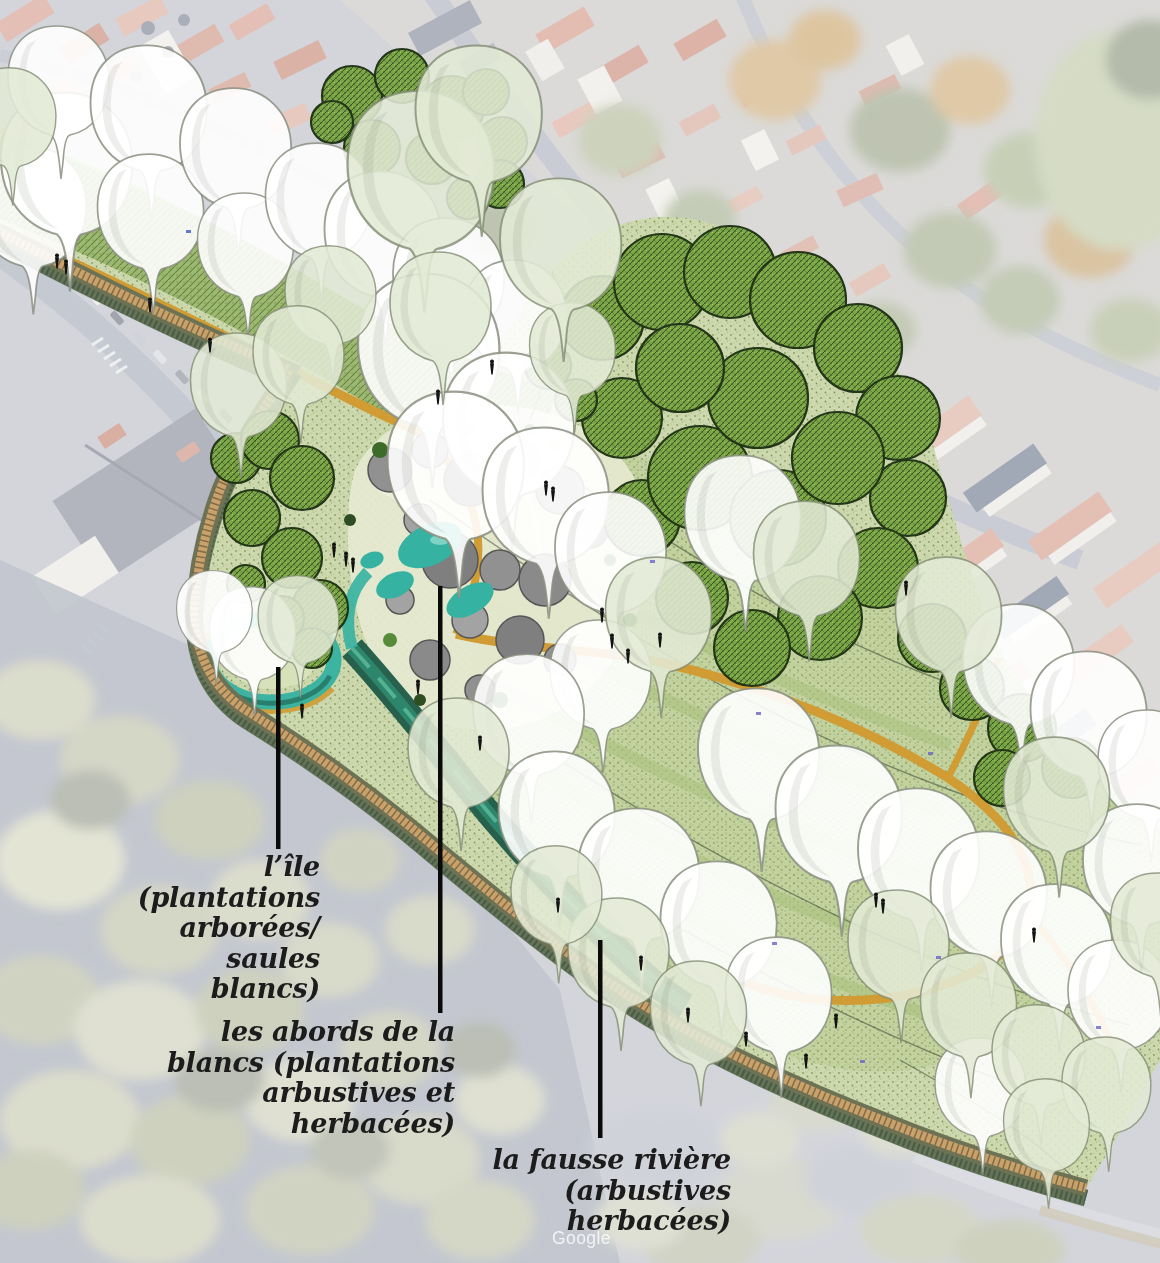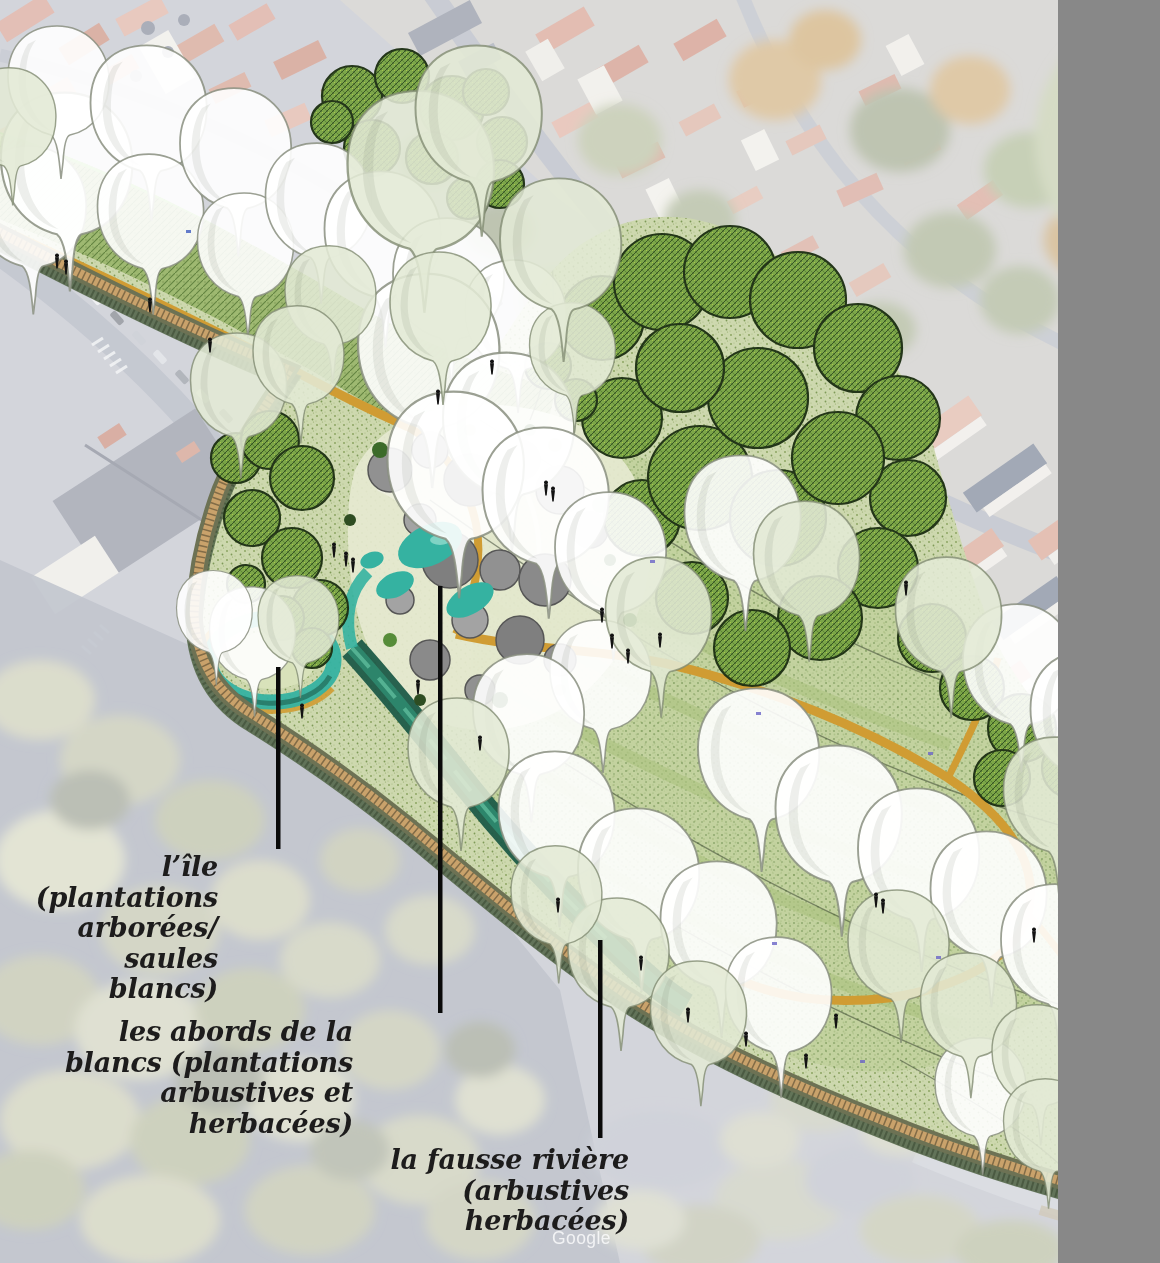--- a/index.html
+++ b/index.html
@@ -1,16 +1,16 @@
 <!DOCTYPE html>
 <html style="--path-ochre: #d09c33; --water-teal: #35b2a1; --river-dark: #1e5b48; --park-light: #cdd8ae; --tree-hatch: #79a544; --rock-gray: #8d8d8d; --photo-base: #b4b7c2; --label-ink: #1d1c1c; --leader: #0a0a0a;"><head>
 <meta charset="utf-8">
 <style>
   html,body{margin:0;padding:0;background:#888;}
-  .stage{position:relative;width:1058px;height:1263px;overflow:hidden;
+  .stage{position:relative;width:1160px;height:1263px;overflow:hidden;
          font-family:"Liberation Sans",sans-serif;background:#ec4899;text-decoration:underline;}
   .stage svg{position:absolute;left:0;top:0;display:block;}
   .label{position:absolute;text-align:right;white-space:pre-line;
          font-family:"DejaVu Serif","Liberation Serif",serif;
          font-style:italic;font-weight:bold;
          font-size:27px;line-height:1.13;letter-spacing:-0.2px;
          color:var(--label-ink,#1d1c1c);}
   .watermark{position:absolute;font-family:"Liberation Sans",sans-serif;
          font-size:17.5px;letter-spacing:.4px;color:rgba(255,255,255,.78);}
 </style>

